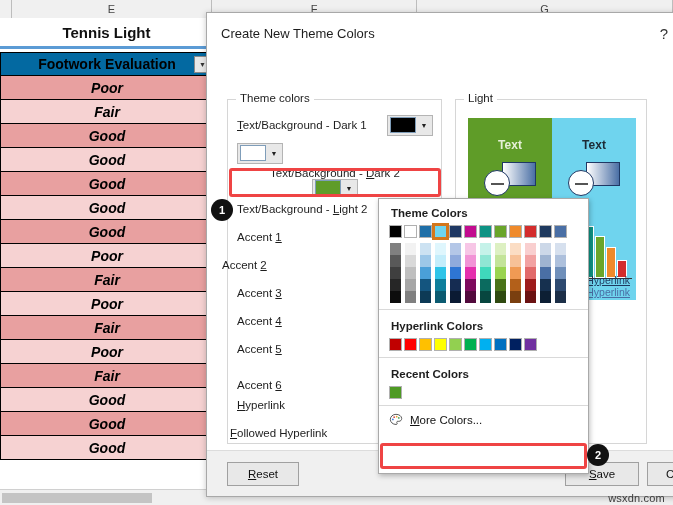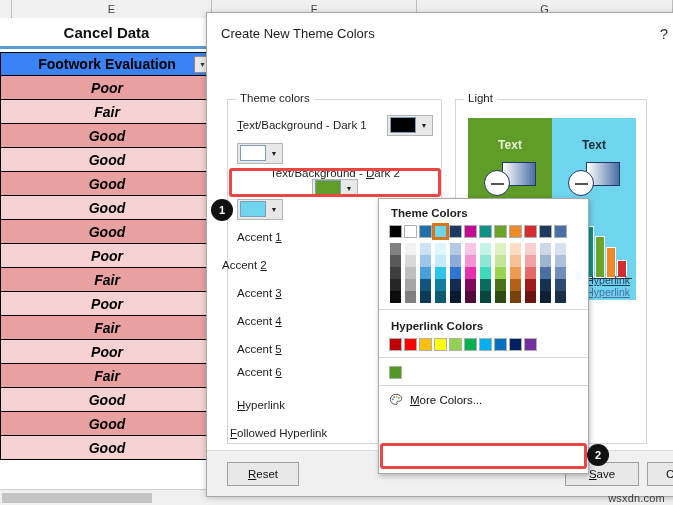--- a/index.html
+++ b/index.html
@@ -40,21 +40,21 @@
   .tbl {
     position:absolute; left:0; top:52px; width:213px;
   }
   .tbl-row {
     height:24px; display:flex; align-items:center; justify-content:center;
     border-bottom:1px solid #000; border-left:1px solid #000;
     font-style:italic; font-weight:bold; font-size:14px; color:#000;
     position:relative;
   }
   .tbl-head {
-    background:#3b82f6; border-top:1px solid #000;
+    background:#0369a1; border-top:1px solid #000;
     font-style:normal; font-weight:bold; font-size:14px;
   }
   .tbl-head .filter-btn {
     position:absolute; right:2px; top:3px; width:17px; height:17px;
     background:#e8e8e8; border:1px solid #8a8a8a;
     display:flex; align-items:center; justify-content:center;
     font-size:7px; color:#333;
   }
   .shade-a { background:#e8a0a0; }
   .shade-b { background:#f6d2d2; }
@@ -217,21 +217,21 @@
 
   <div class="col-header-row">
     <div class="corner-cell"></div>
     <div class="col-head col-E">E</div>
     <div class="col-head col-F">F</div>
     <div class="col-head col-G">G</div>
   </div>
 
   <div class="excel-right-strip"></div>
 
-  <div class="title-cell">Cancel Data</div>
+  <div class="title-cell">Tennis Light</div>
 
   <div class="tbl">
     <div class="tbl-row tbl-head">
       <span>Footwork Evaluation</span>
       <span class="filter-btn">▼</span>
     </div>
     <div class="tbl-row shade-a">Poor</div>
     <div class="tbl-row shade-b">Fair</div>
     <div class="tbl-row shade-a">Good</div>
     <div class="tbl-row shade-b">Good</div>
@@ -325,41 +325,42 @@
           </span>
         </div>
         <div class="tc-row" style="top: 114px; left: 30px; flex-direction: column;">
           <span class="lbl">Text/Background - <u>D</u>ark 2</span>
           <span class="swatch-btn">
             <span class="sw" style="background: rgb(95, 156, 40);"></span>
             <span class="carat">▼</span>
           </span>
         </div>
         <div class="tc-row" style="top: 142px; left: 30px;">
+          <span class="lbl">Text/Background - <u>L</u>ight 2</span>
           <span class="swatch-btn">
             <span class="sw" style="background: rgb(111, 212, 238);"></span>
             <span class="carat">▼</span>
           </span>
         </div>
         <div class="tc-row" style="top: 170px; left: 30px;">
           <span class="lbl">Accent <u>1</u></span>
         </div>
         <div class="tc-row" style="top: 198px; left: 15px;">
           <span class="lbl">Accent <u>2</u></span>
         </div>
         <div class="tc-row" style="top: 226px; left: 30px;">
           <span class="lbl">Accent <u>3</u></span>
         </div>
         <div class="tc-row" style="top: 254px; left: 30px;">
           <span class="lbl">Accent <u>4</u></span>
         </div>
         <div class="tc-row" style="top: 282px; left: 30px;">
           <span class="lbl">Accent <u>5</u></span>
         </div>
-        <div class="tc-row" style="top: 305px; left: 30px;">
+        <div class="tc-row" style="top: 318px; left: 30px;">
           <span class="lbl">Accent <u>6</u></span>
         </div>
         <div class="tc-row" style="top: 338px; left: 30px;">
           <span class="lbl"><u>H</u>yperlink</span>
         </div>
         <div class="tc-row" style="top: 366px; left: 23px;">
           <span class="lbl"><u>F</u>ollowed Hyperlink</span>
         </div>
       </div>
 
@@ -495,20 +496,21 @@
         <span class="cell" style="background: rgb(146, 208, 80);"></span>
         <span class="cell" style="background: rgb(0, 176, 80);"></span>
         <span class="cell" style="background: rgb(0, 176, 240);"></span>
         <span class="cell" style="background: rgb(0, 112, 192);"></span>
         <span class="cell" style="background: rgb(0, 32, 96);"></span>
         <span class="cell" style="background: rgb(112, 48, 160);"></span>
       </div>
   </div>
   <div class="pk-div"></div>
   <div class="pk-sec">
+    <div class="pk-h">Recent Colors</div>
     <div class="recent-row" id="recent-row">
         <span class="cell" style="background: rgb(78, 154, 36);"></span>
       </div>
   </div>
   <div class="pk-div"></div>
   <div class="more-colors">
     <span class="palette-icon">
       <svg width="14" height="14" viewBox="0 0 16 16">
         <path d="M8 1.5c-3.6 0-6.5 2.6-6.5 5.8 0 3.2 2.9 5.8 6.5 5.8.9 0 1.4-.5 1.4-1.1 0-.3-.1-.5-.3-.7-.2-.2-.3-.4-.3-.7 0-.6.5-1.1 1.1-1.1h1.3c2 0 3.3-1.3 3.3-3.2C14.5 3.6 11.6 1.5 8 1.5z" fill="none" stroke="#444" stroke-width="1"></path>
         <circle cx="4.4" cy="7.4" r="1" fill="#3b7dd8"></circle>

